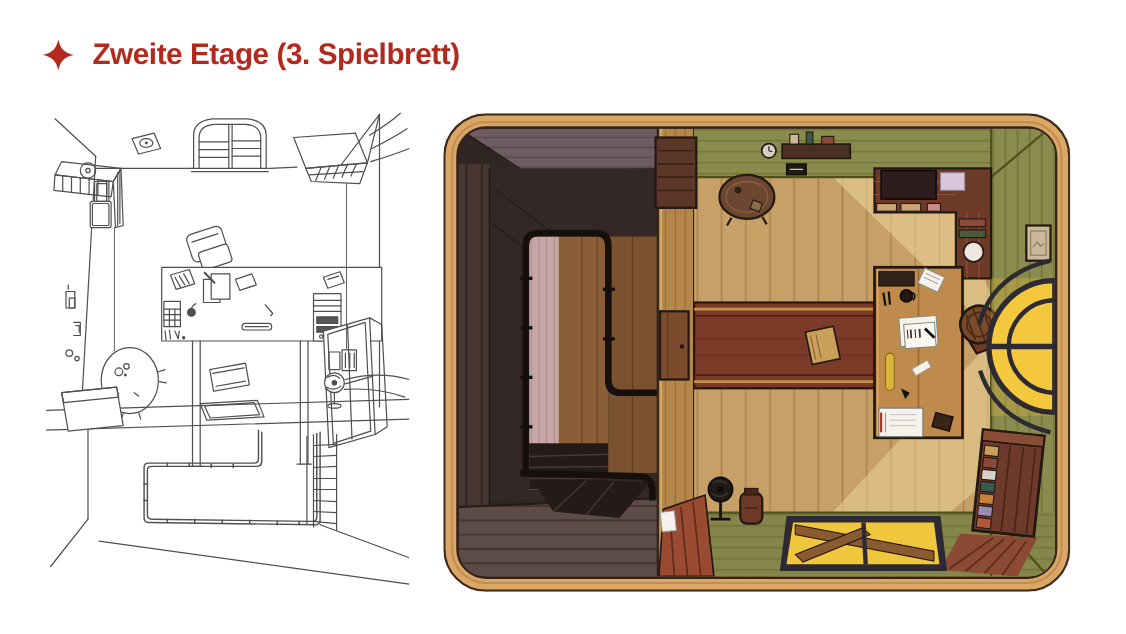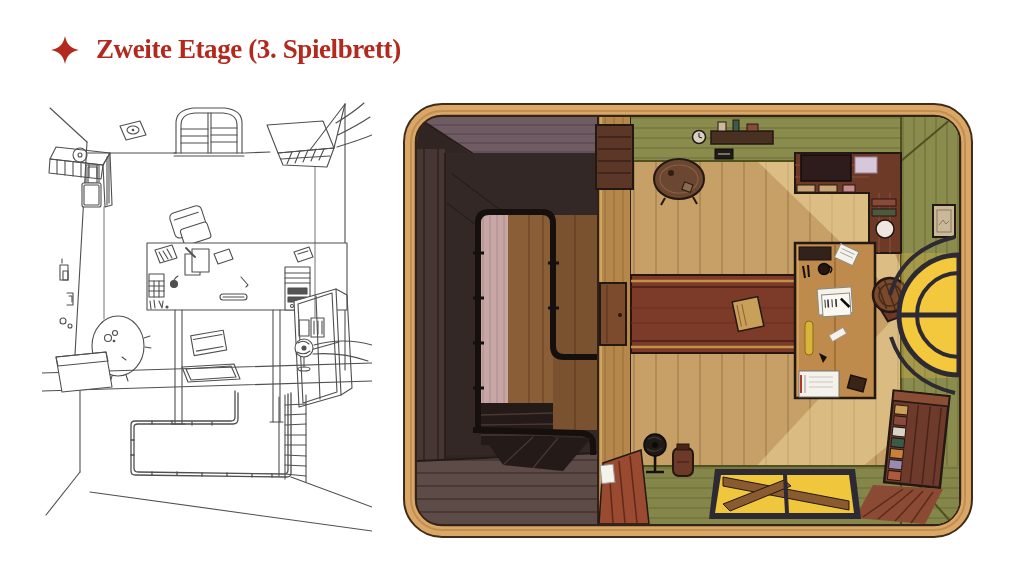--- a/index.html
+++ b/index.html
@@ -2,21 +2,21 @@
 <html><head>
 <meta charset="utf-8">
 <style>
   html,body{margin:0;padding:0;}
   body{
     width:1024px;height:576px;position:relative;overflow:hidden;
     background:#ffffff;
     font-family:"Liberation Sans", sans-serif;
     --title-color:#b3291e;
   }
-  .slide-header{position:absolute;left:50px;top:34px;display:flex;align-items:center;gap:16px;font-family:Liberation Serif, serif;}
+  .slide-header{position:absolute;left:38px;top:34px;display:flex;align-items:center;gap:16px;}
   .bullet{width:30px;height:30px;flex:0 0 auto;}
   .page-title{
     margin:0;font-size:27px;font-weight:bold;letter-spacing:-0.4px;
     color:var(--title-color);
   }
   .fig{position:absolute;}
   #sketch-fig{left:42px;top:95px;width:330px;height:440px;}
   #board-fig{left:403px;top:103px;width:570px;height:435px;}
   svg{display:block;}
 </style>

